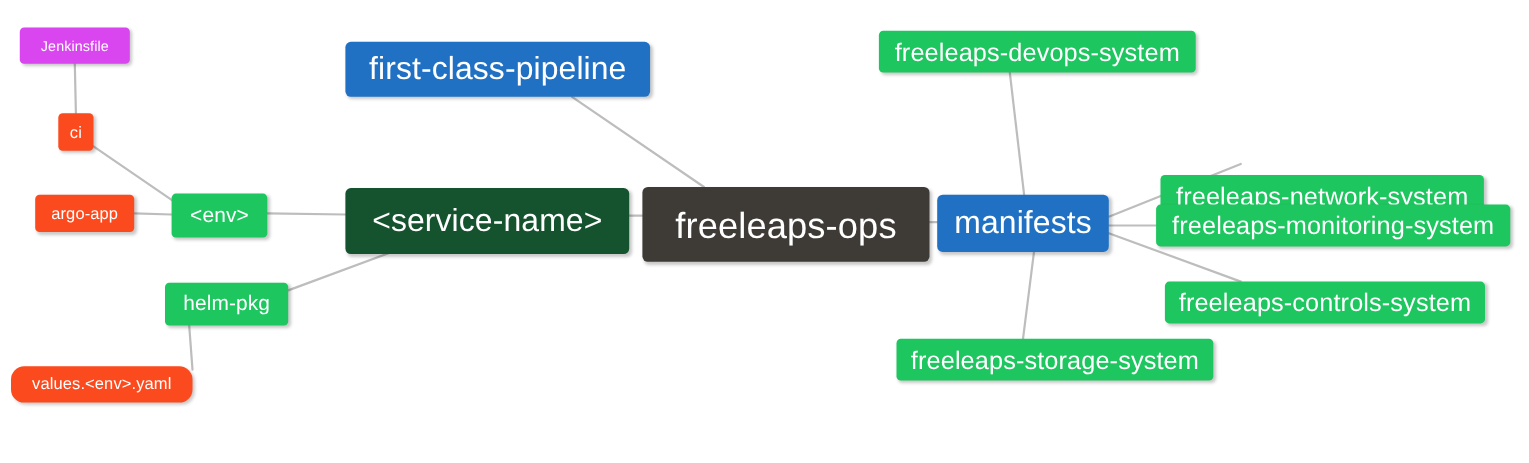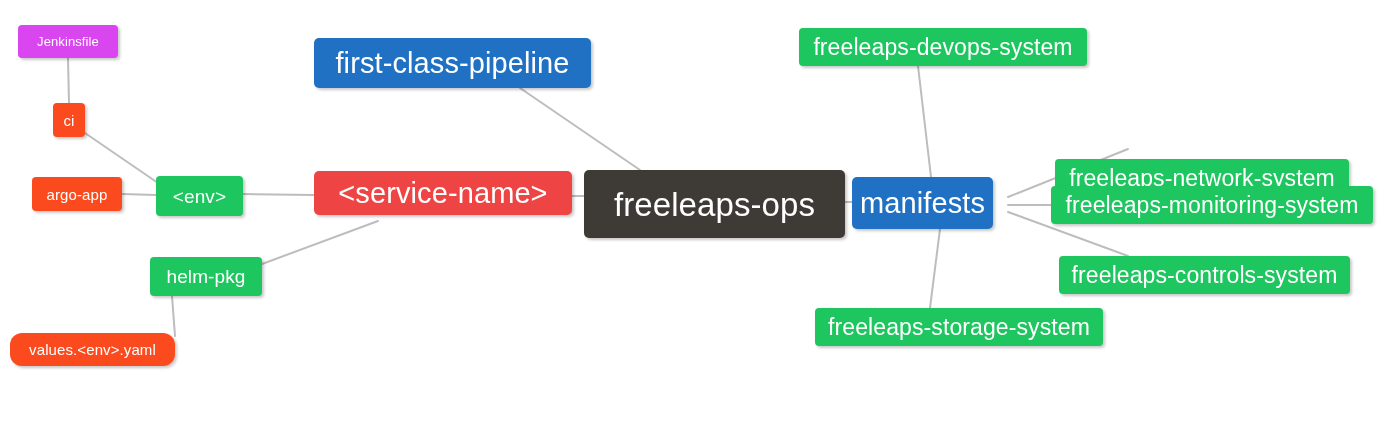--- a/index.html
+++ b/index.html
@@ -58,21 +58,21 @@
       <line x1="1008" y1="212" x2="1128" y2="256" stroke="#bdbdbd" stroke-width="2" stroke-linecap="round"></line>
       <line x1="940" y1="229" x2="930" y2="308" stroke="#bdbdbd" stroke-width="2" stroke-linecap="round"></line>
     </svg>
 <div class="node tier-5" style="left: 18px; top: 25px; width: 100px; height: 33px; background: #d946ef;">Jenkinsfile</div>
     <div class="node tier-4" style="left: 53px; top: 103px; width: 32px; height: 34px; background: rgb(251, 74, 30);">ci</div>
     <div class="node tier-4" style="left: 32px; top: 177px; width: 90px; height: 34px; background: rgb(251, 74, 30);">argo-app</div>
     <div class="node tier-3" style="left: 156px; top: 176px; width: 87px; height: 40px; background: rgb(30, 198, 95);">&lt;env&gt;</div>
     <div class="node tier-3" style="left: 150px; top: 257px; width: 112px; height: 39px; background: rgb(30, 198, 95);">helm-pkg</div>
     <div class="node tier-4" style="left: 10px; top: 333px; width: 165px; height: 33px; background: rgb(251, 74, 30); border-radius: 12px;">values.&lt;env&gt;.yaml</div>
     <div class="node tier-1" style="left: 314px; top: 38px; width: 277px; height: 50px; background: rgb(32, 113, 196);">first-class-pipeline</div>
-    <div class="node tier-1" style="left: 314px; top: 171px; width: 258px; height: 44px; background: #ef4444;">&lt;service-name&gt;</div>
+    <div class="node tier-1" style="left: 314px; top: 171px; width: 258px; height: 60px; background: #14532d;">&lt;service-name&gt;</div>
     <div class="node tier-root" style="left: 584px; top: 170px; width: 261px; height: 68px; background: rgb(62, 58, 54);">freeleaps-ops</div>
-    <div class="node tier-1" style="left: 852px; top: 177px; width: 141px; height: 52px; background: rgb(32, 113, 196);">manifests</div>
+    <div class="node tier-1" style="left: 852px; top: 177px; width: 156px; height: 52px; background: rgb(32, 113, 196);">manifests</div>
     <div class="node tier-2" style="left: 799px; top: 28px; width: 288px; height: 38px; background: rgb(30, 198, 95);">freeleaps-devops-system</div>
     <div class="node tier-2" style="left: 1055px; top: 111px; width: 294px; height: 38px; background: rgb(30, 198, 95); margin-top: 48px;">freeleaps-network-system</div>
     <div class="node tier-2" style="left: 1051px; top: 186px; width: 322px; height: 38px; background: rgb(30, 198, 95);">freeleaps-monitoring-system</div>
     <div class="node tier-2" style="left: 1059px; top: 256px; width: 291px; height: 38px; background: rgb(30, 198, 95);">freeleaps-controls-system</div>
     <div class="node tier-2" style="left: 815px; top: 308px; width: 288px; height: 38px; background: rgb(30, 198, 95);">freeleaps-storage-system</div>
   </div>
 
 </body></html>

